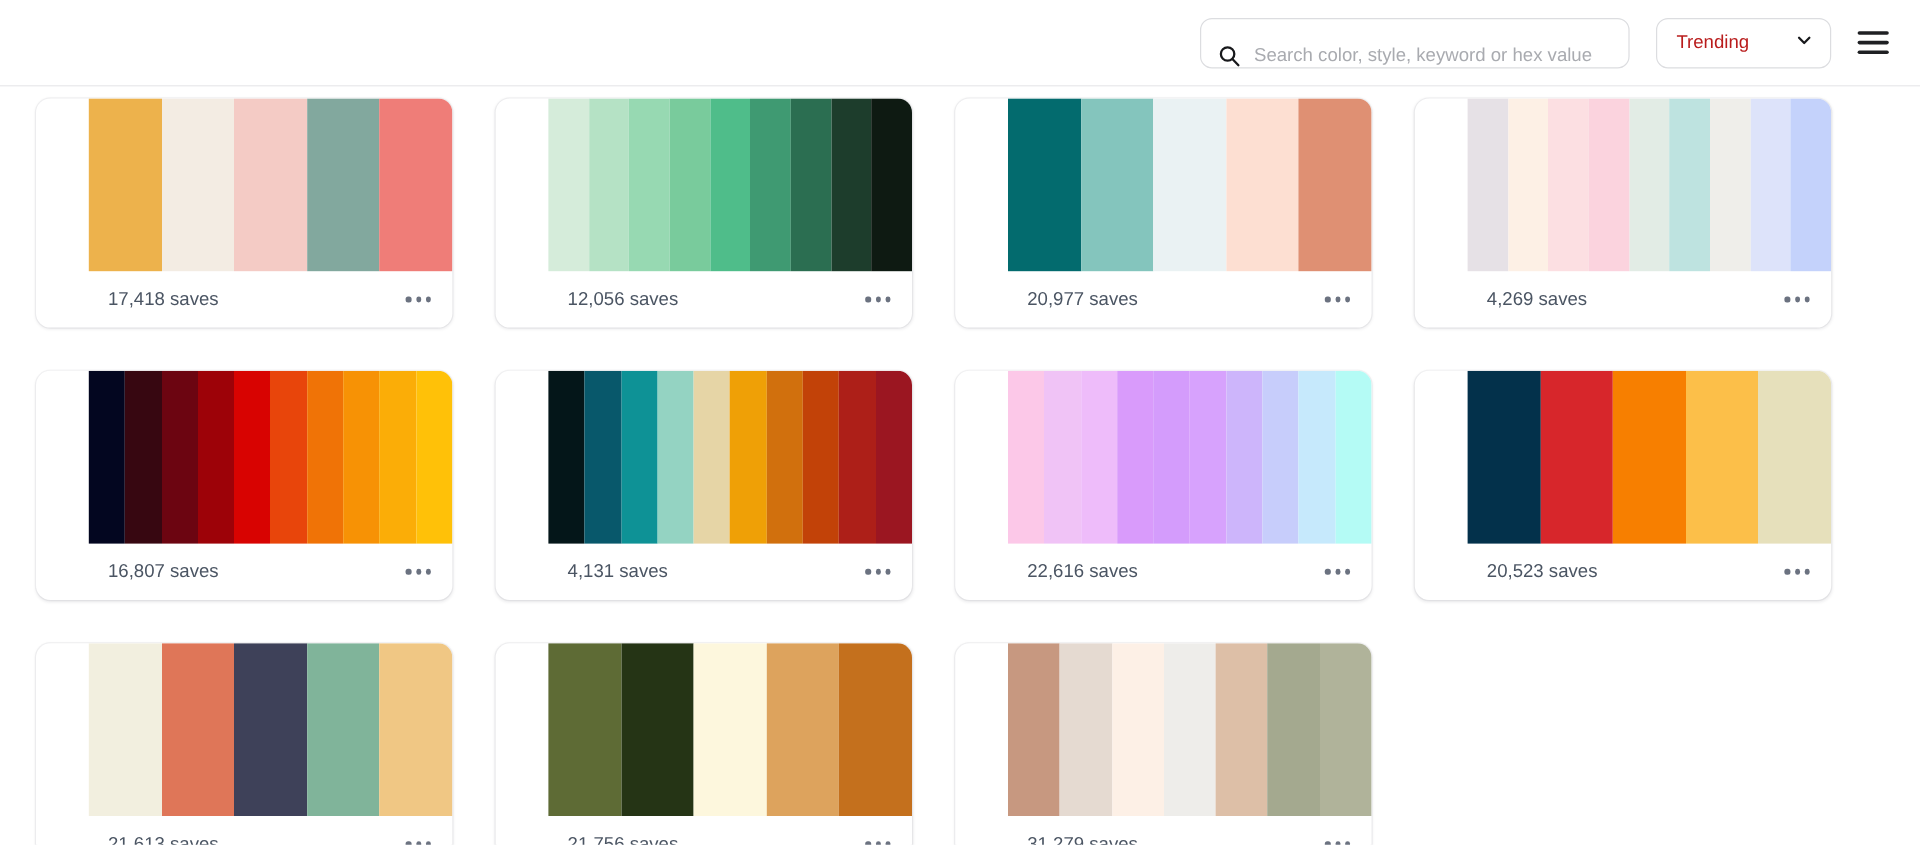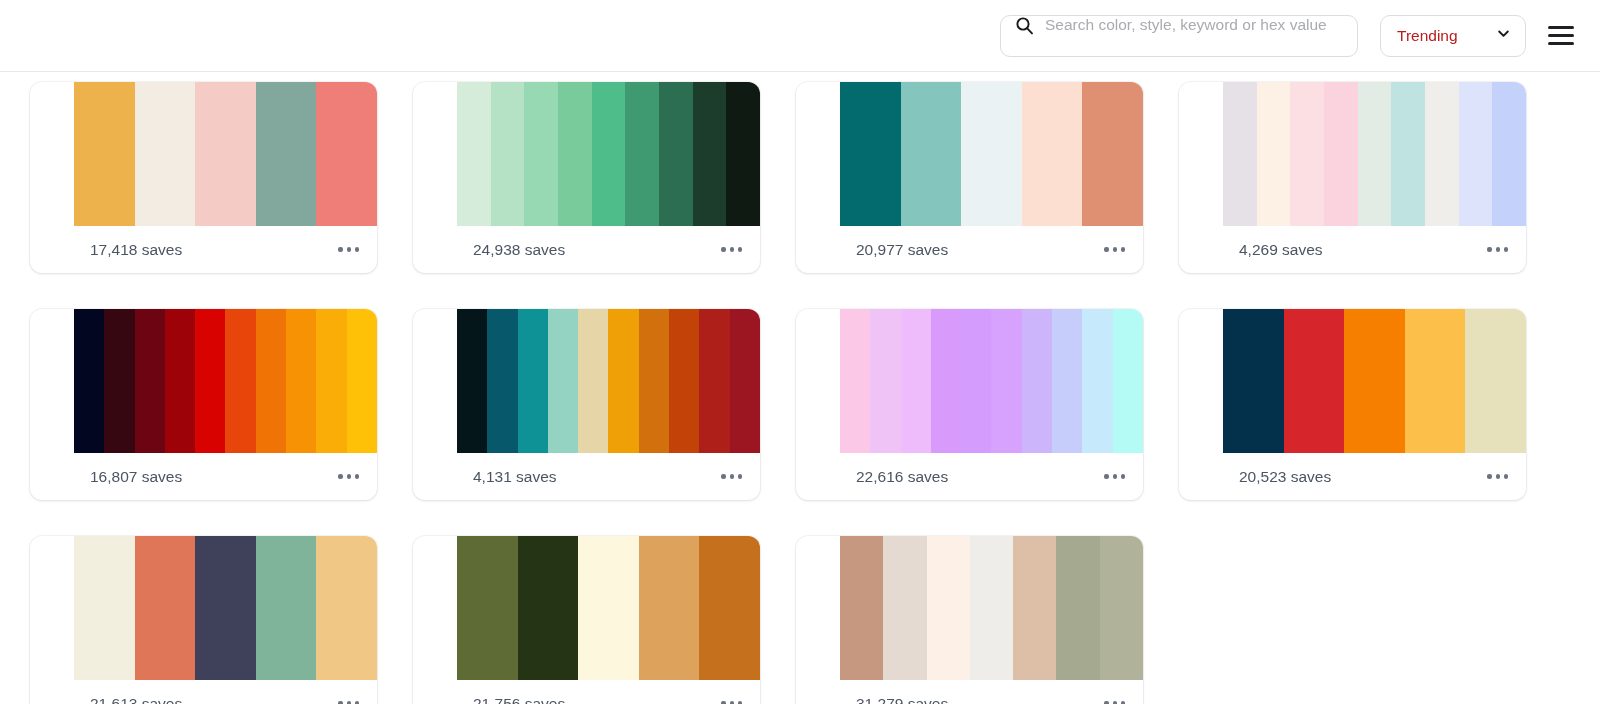--- a/index.html
+++ b/index.html
@@ -37,21 +37,21 @@
     align-items: center;
     gap: 22px;
   }
 
   .search-box {
     width: 358px;
     height: 42px;
     border: 1px solid #dcdde0;
     border-radius: 10px;
     display: flex;
-    align-items: flex-start;
+    align-items: flex-end;
     padding: 0 14px;
     gap: 11px;
     background: #fff;
   }
   .search-box svg { display: block; flex: none; }
 
   .search-input {
     border: none;
     outline: none;
     font-size: 15.5px;
@@ -210,21 +210,21 @@
         <i style="background: rgb(181, 226, 197);"></i>
         <i style="background: rgb(151, 217, 178);"></i>
         <i style="background: rgb(121, 203, 156);"></i>
         <i style="background: rgb(79, 189, 138);"></i>
         <i style="background: rgb(63, 154, 114);"></i>
         <i style="background: rgb(43, 110, 81);"></i>
         <i style="background: rgb(29, 61, 44);"></i>
         <i style="background: rgb(14, 26, 18);"></i>
       </div>
       <div class="card-footer">
-        <span class="saves">24,938 saves</span>
+        <span class="saves">12,056 saves</span>
         <span class="more-dots">
           <b></b>
           <b></b>
           <b></b>
         </span>
       </div>
     </div>
     <div class="card">
       <div class="swatches">
         <i style="background: rgb(3, 107, 110);"></i>

